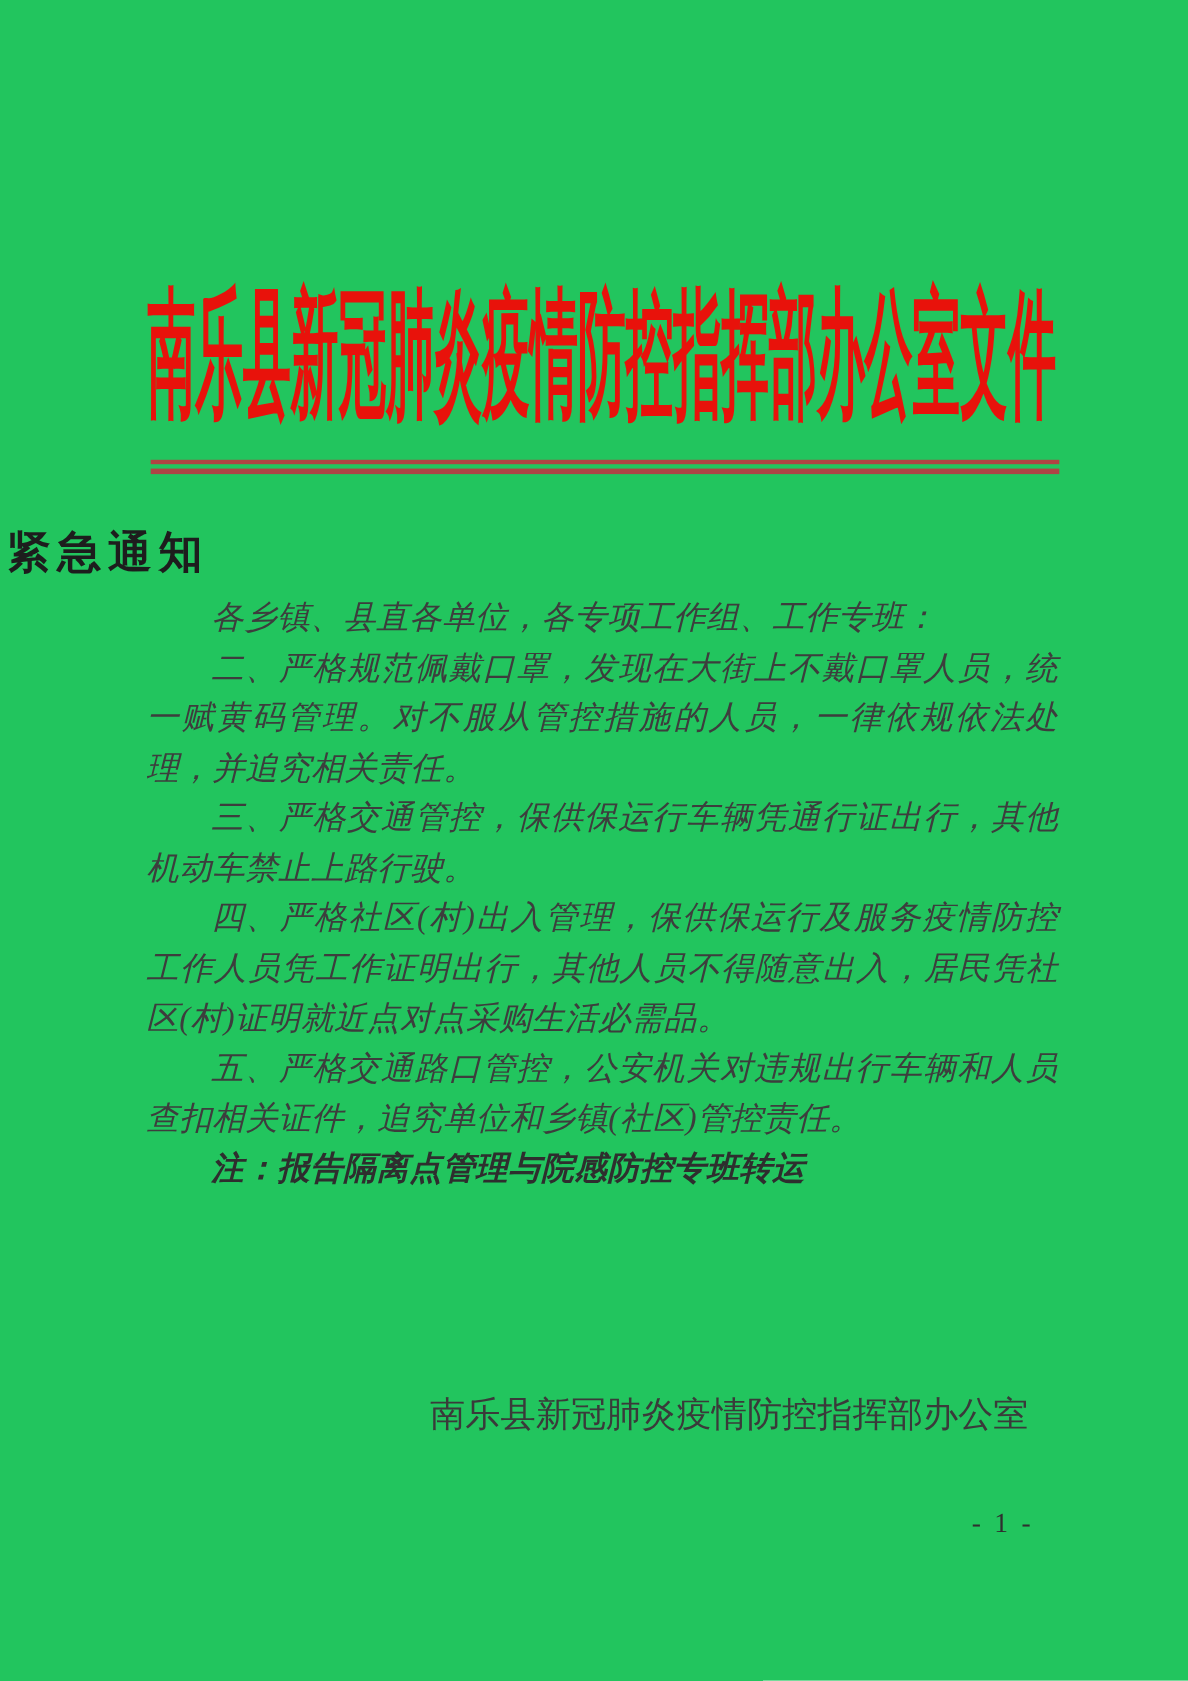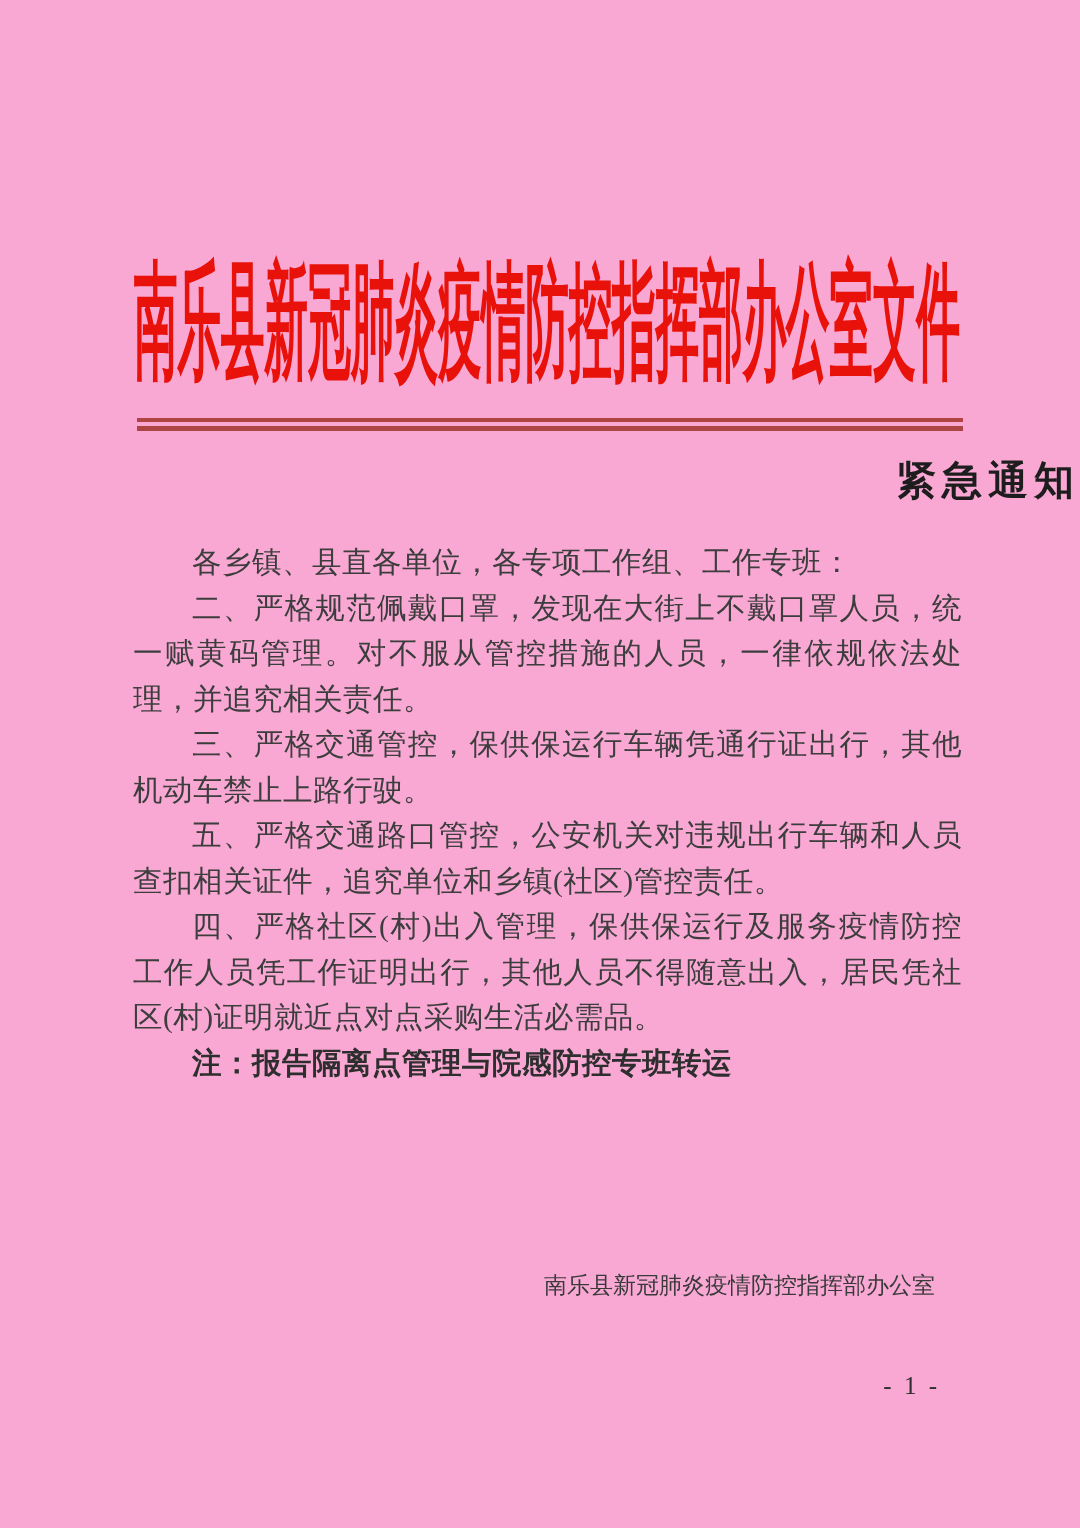--- a/index.html
+++ b/index.html
@@ -4,21 +4,21 @@
 <style>
   html, body {
     margin: 0;
     padding: 0;
     background: #ffffff;
   }
   .page {
     position: relative;
     width: 1080px;
     height: 1528px;
-    background: #f9a8d4;
+    background: #22c55e;
     overflow: hidden;
     font-family: "Liberation Serif", "DejaVu Serif", serif;
   }
 
   
   .letterhead {
     position: absolute;
     left: 133px;
     top: 254px;
     width: 828px;
@@ -35,41 +35,42 @@
     width: 826px;
     height: 4px;
     border-top: 4px solid #b04343;
     border-bottom: 5px solid #ad4545;
   }
 
   
   .doc-title {
     position: absolute;
     left: 0;
-    top: 458px;
+    top: 479px;
     width: 100%;
-    text-align: right;
+    text-align: left;
     font-size: 40px;
     line-height: 46px;
     font-weight: 700;
     letter-spacing: 6px;
     text-indent: 6px;
     color: #1d1d1d;
   }
 
   
   .body-block {
     position: absolute;
     left: 133px;
     top: 540px;
     width: 829px;
     font-size: 29.5px;
     line-height: 45.5px;
     color: #3d3d3d;
     letter-spacing: 0.5px;
+    font-style: italic;
   }
   .body-block p {
     margin: 0;
     text-align: justify;
     text-indent: 2em;
   }
   .note-line {
     font-weight: 700;
     color: #2e2e2e;
   }
@@ -78,21 +79,21 @@
   .signoff {
     position: absolute;
     left: 133px;
     top: 1262px;
     width: 829px;
     text-align: right;
     color: #3a3a3a;
   }
   .signature {
     padding-right: 27px;
-    font-size: 23px;
+    font-size: 32px;
     line-height: 47px;
   }
   .date {
     padding-right: 213px;
     font-size: 30px;
     line-height: 49px;
   }
 
   
   .page-number {
@@ -115,22 +116,22 @@
   </svg>
 
   <div class="letterhead-rule"></div>
 
   <div class="doc-title">紧急通知</div>
 
   <div class="body-block">
     <p>各乡镇、县直各单位，各专项工作组、工作专班：</p>
     <p>二、严格规范佩戴口罩，发现在大街上不戴口罩人员，统一赋黄码管理。对不服从管控措施的人员，一律依规依法处理，并追究相关责任。</p>
     <p>三、严格交通管控，保供保运行车辆凭通行证出行，其他机动车禁止上路行驶。</p>
+    <p>四、严格社区(村)出入管理，保供保运行及服务疫情防控工作人员凭工作证明出行，其他人员不得随意出入，居民凭社区(村)证明就近点对点采购生活必需品。</p>
     <p>五、严格交通路口管控，公安机关对违规出行车辆和人员查扣相关证件，追究单位和乡镇(社区)管控责任。</p>
-    <p>四、严格社区(村)出入管理，保供保运行及服务疫情防控工作人员凭工作证明出行，其他人员不得随意出入，居民凭社区(村)证明就近点对点采购生活必需品。</p>
     <p class="note-line">注：报告隔离点管理与院感防控专班转运</p>
   </div>
 
   <div class="signoff">
     <div class="signature">南乐县新冠肺炎疫情防控指挥部办公室</div>
   </div>
 
   <div class="page-number">- 1 -</div>
 
 </div>

